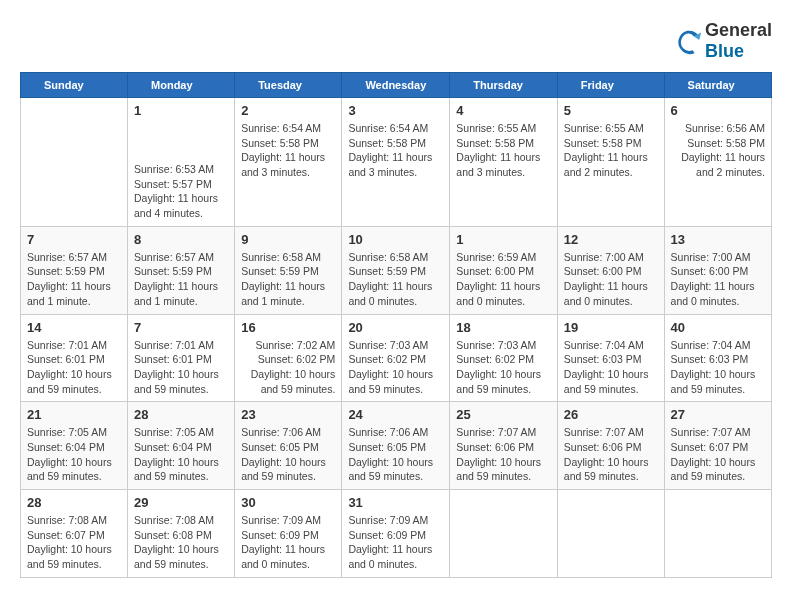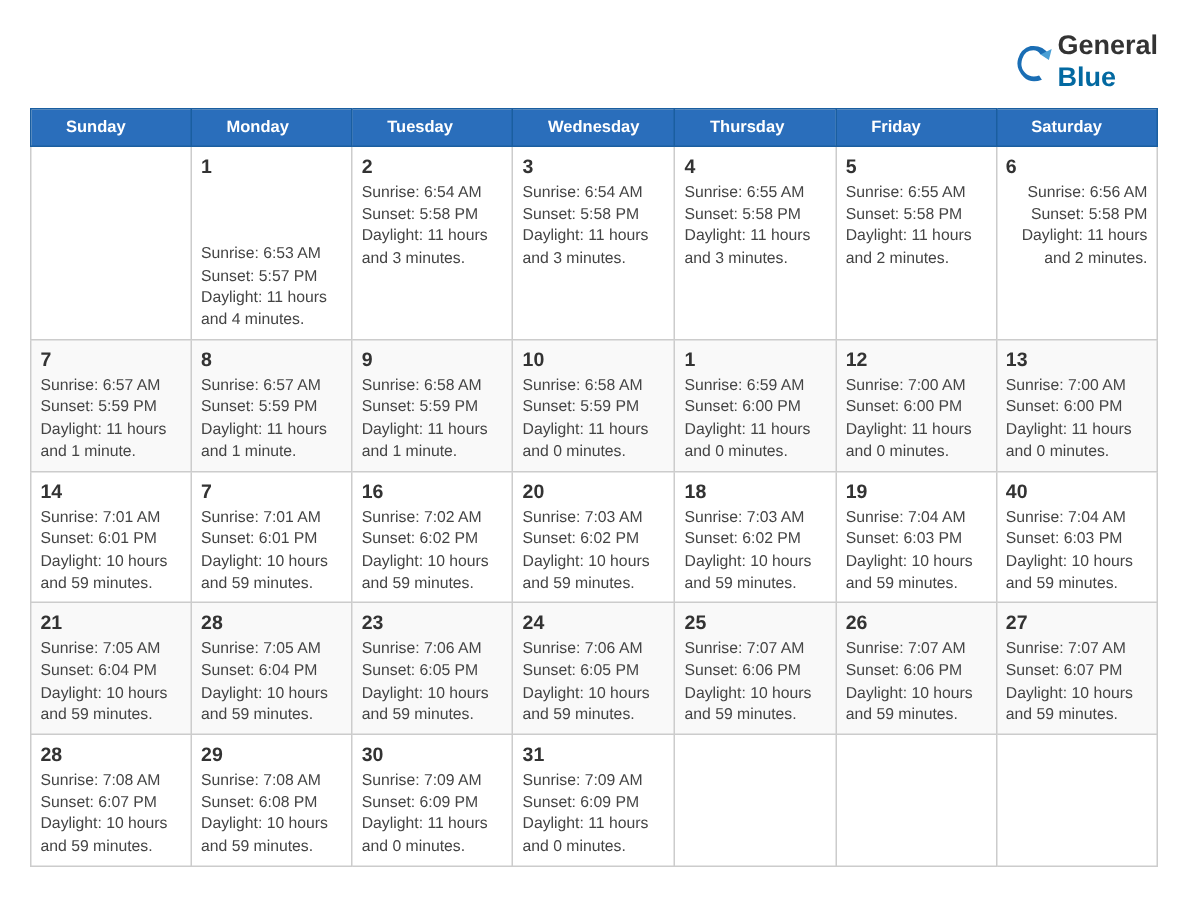--- a/index.html
+++ b/index.html
@@ -223,21 +223,21 @@
         </td>
         <td>
           <div class="day-num">7</div>
           <div class="day-info" style="white-space: pre-line;">Sunrise: 7:01 AM
 Sunset: 6:01 PM
 Daylight: 10 hours
 and 59 minutes.</div>
         </td>
         <td>
           <div class="day-num">16</div>
-          <div class="day-info" style="white-space: pre-line;">Sunrise: 7:02 AM
+          <div class="day-info" style="white-space: pre-line; text-align: right;">Sunrise: 7:02 AM
 Sunset: 6:02 PM
 Daylight: 10 hours
 and 59 minutes.</div>
         </td>
         <td>
           <div class="day-num">20</div>
           <div class="day-info" style="white-space: pre-line;">Sunrise: 7:03 AM
 Sunset: 6:02 PM
 Daylight: 10 hours
 and 59 minutes.</div>

